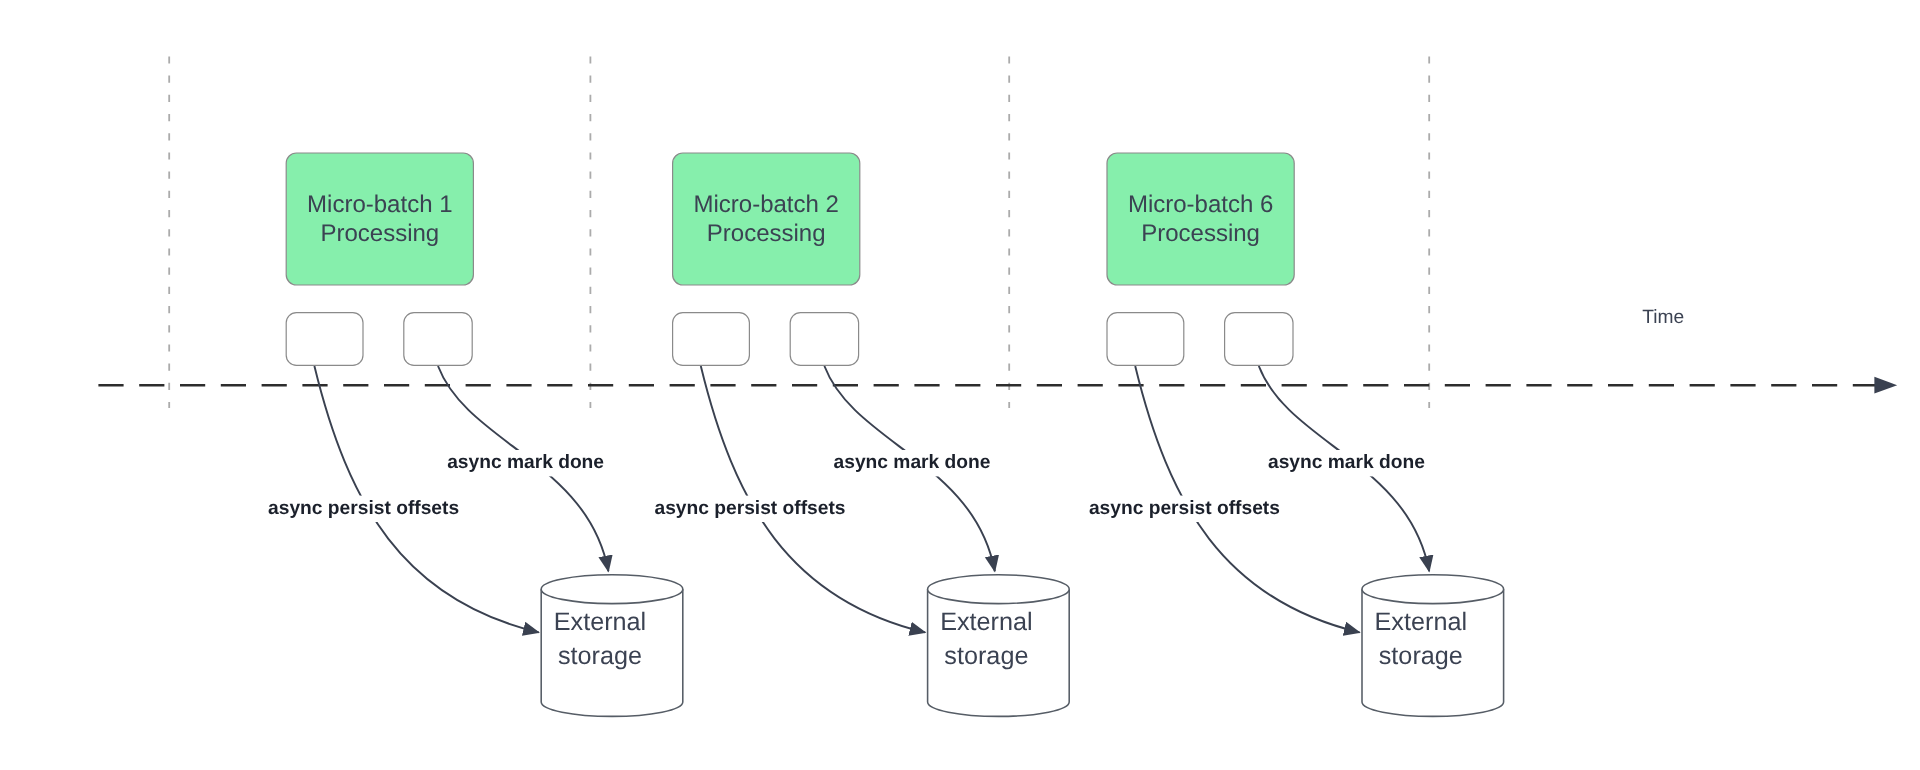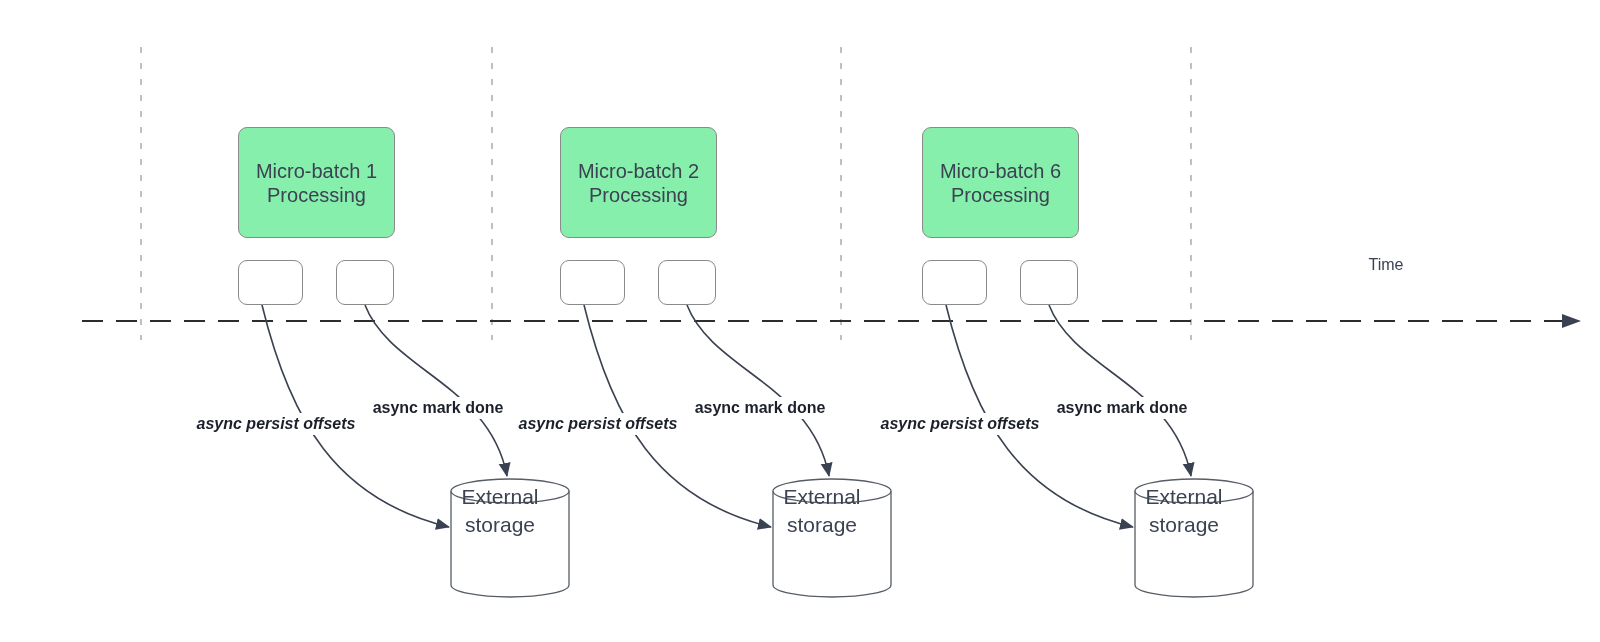--- a/index.html
+++ b/index.html
@@ -33,24 +33,24 @@
     display:flex;flex-direction:column;align-items:center;justify-content:center;
     font-size:20px;line-height:24px;color:var(--box-text);text-align:center;
   }
   .mini{border:1px solid var(--box-border);border-radius:9px;background:#fff;}
   .mini-a{left:238px;top:260px;width:65px;height:45px;}
   .mini-b{left:336px;top:260px;width:58px;height:45px;}
   .lbl{
     font-weight:bold;font-size:16px;line-height:22px;color:var(--annotation-text);
     background:var(--background);text-align:center;padding:0 2px;
   }
-  .lbl-persist{left:183px;top:413px;width:186px;font-style:italic;}
-  .lbl-done{left:360px;top:375px;width:156px;margin-top:22px;}
+  .lbl-persist{left:210px;top:413px;width:186px;}
+  .lbl-done{left:360px;top:375px;width:156px;}
   .storage-label{
-    left:450px;top:483px;width:100px;text-align:center;
+    left:450px;top:505px;width:100px;text-align:center;
     font-size:21px;line-height:28px;color:var(--box-text);
   }
   .storage-label span,.proc-box span{display:block;}
   .time-label{
     position:absolute;left:1336px;top:256px;width:100px;text-align:center;
     font-size:16px;color:var(--box-text);z-index:2;
   }
 </style>
 </head>
 <body>

